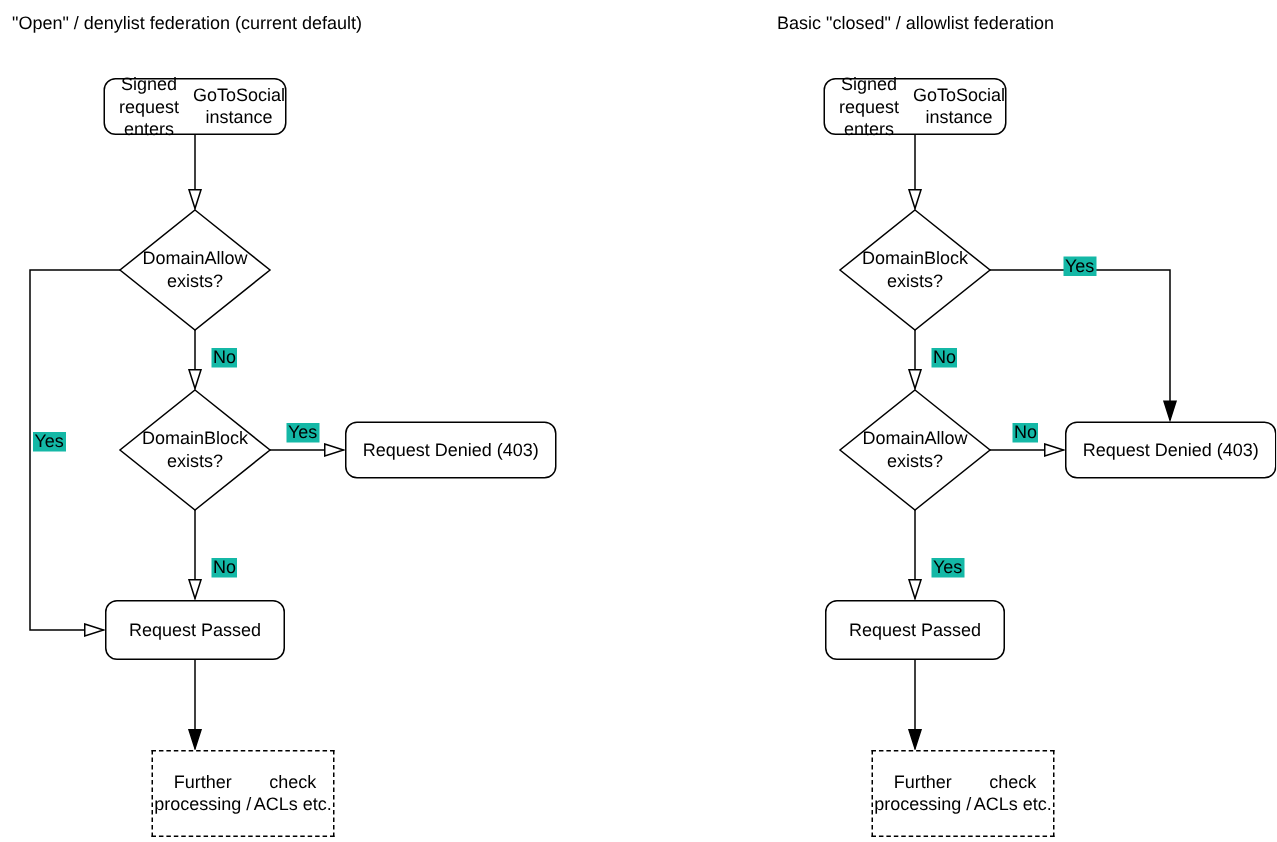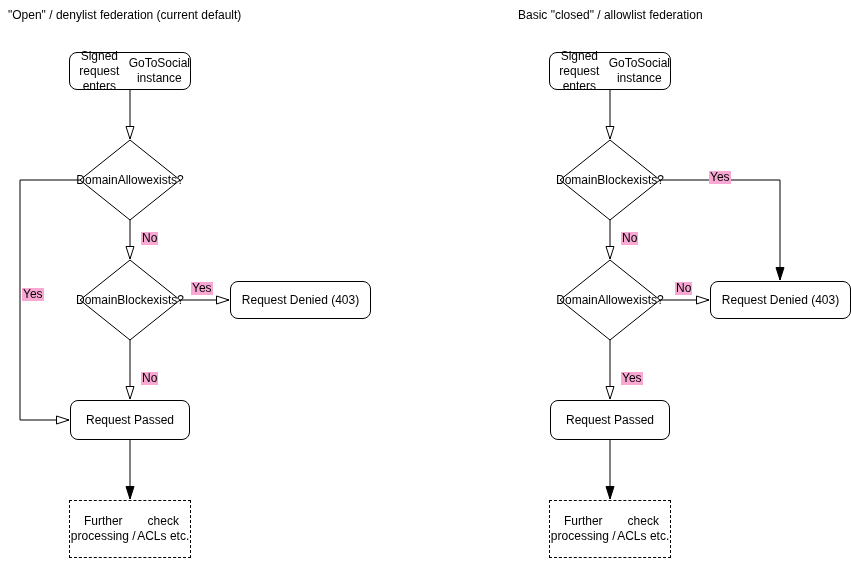--- a/index.html
+++ b/index.html
@@ -36,37 +36,37 @@
     border: 1px solid #000000;
     display: flex;
     flex-direction: row;
     align-items: center;
     justify-content: center;
     text-align: center;
     line-height: 15px;
     z-index: 2;
   }
   .rounded { border-radius: 8px; }
-  .dashed  { border-style: dashed; }
+  .dashed  { border-style: dashed; margin-left: 32px; }
   .diamond-label {
     position: absolute;
     display: flex;
-    flex-direction: row;
+    flex-direction: column;
     align-items: center;
     justify-content: center;
     text-align: center;
     line-height: 15px;
     width: 100px;
     height: 80px;
     z-index: 2;
     pointer-events: none;
   }
   .edge-label {
     position: absolute;
-    background: #f9a8d4;
+    background: #14b8a6;
     line-height: 13px;
     padding: 0 1px;
     white-space: nowrap;
     z-index: 2;
   }
 </style>
 </head>
 <body>
 
 <div id="canvas">

